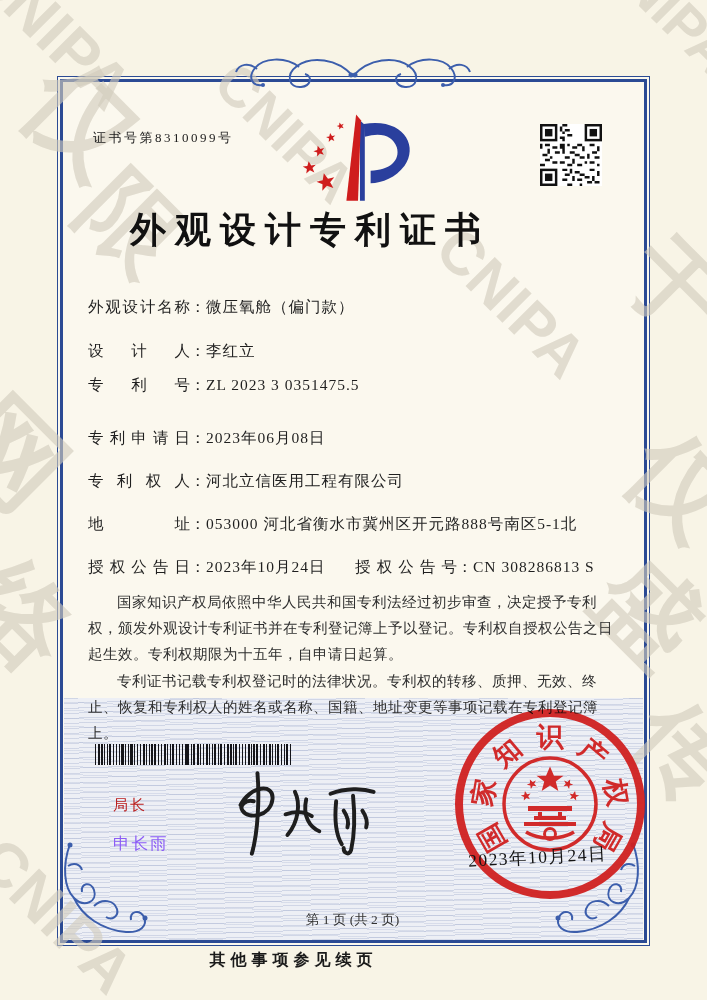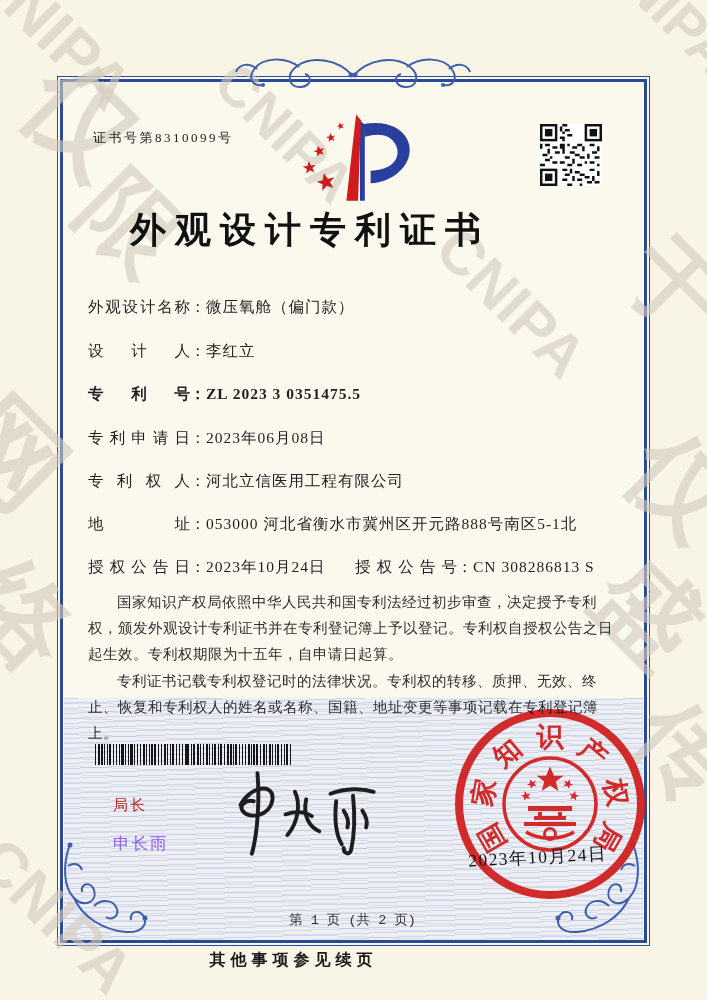--- a/index.html
+++ b/index.html
@@ -44,39 +44,39 @@
   .abs{position:absolute;}
   .certno{left:93px;top:129px;font-size:13px;letter-spacing:2.5px;color:#1c1c1c;}
   .logo{left:296px;top:110px;}
   .qr{left:540px;top:124px;}
   .title{left:57px;top:206px;width:506px;text-align:center;font-size:36px;
          font-weight:bold;letter-spacing:9px;color:#111;}
   .frow{left:88px;font-size:15.5px;color:#1f1f1f;white-space:nowrap;}
   .flabel{display:inline-block;width:102px;text-align:justify;text-align-last:justify;}
   .fcolon{display:inline-block;width:16px;}
   .fvalue{letter-spacing:1px;}
-  .r0{top:297px;} .r1{top:341px;} .r2{top:384px;font-weight:bold;} .r3{top:428px;}
+  .r0{top:297px;} .r1{top:341px;} .r2{top:375px;} .r3{top:428px;}
   .r4{top:471px;} .r5{top:514px;} .r6{top:557px;}
   .pair2{position:absolute;left:267px;top:0;}
   .paras{left:88px;top:590px;width:532px;font-size:14.5px;line-height:1.78;color:#2e2e2e;}
   .paras p{margin:0 0 2px 0;text-indent:2em;letter-spacing:.5px;}
   .barcode{left:95px;top:744px;width:196px;height:21px;
     background:
       repeating-linear-gradient(90deg,#15151a 0 1.5px,transparent 1.5px 3px),
       repeating-linear-gradient(90deg,#15151a 0 1px,transparent 1px 7px),
       repeating-linear-gradient(90deg,transparent 0 4px,#15151a 4px 5.5px,transparent 5.5px 11px);}
   .director{left:113px;top:796px;font-family:"Liberation Sans",sans-serif;
             font-size:15px;color:#b91c1c;letter-spacing:2px;}
   .dname{left:113px;top:833px;font-family:"Liberation Sans",sans-serif;
          font-size:16.5px;color:#8b5cf6;letter-spacing:2px;}
   .sig{left:205px;top:764px;}
   .seal{left:452px;top:706px;mix-blend-mode:multiply;opacity:.95;}
   .sealdate{left:468px;top:845px;font-size:17.5px;color:#141414;
             letter-spacing:1.5px;transform:rotate(-3deg);}
-  .pagenum{left:57px;top:911px;width:591px;text-align:center;font-size:13.5px;color:#333;font-family:Liberation Mono, monospace;}
+  .pagenum{left:57px;top:911px;width:591px;text-align:center;font-size:13.5px;color:#333;}
   .contnote{left:0;top:950px;width:587px;text-align:center;font-size:16px;
             font-weight:bold;letter-spacing:5px;color:#1b1b1b;}
 </style>
 </head>
 <body>
 
 <svg width="0" height="0" style="position:absolute" aria-hidden="true">
   <defs>
     <path id="st" d="M0,-10 2.94,-3.09 10,-3.09 4.26,1.18 6.18,8.09 0,4 -6.18,8.09 -4.26,1.18 -10,-3.09 -2.94,-3.09 Z"></path>
     <g id="fl-half" stroke="#3c5eac" stroke-width="2" fill="none">

